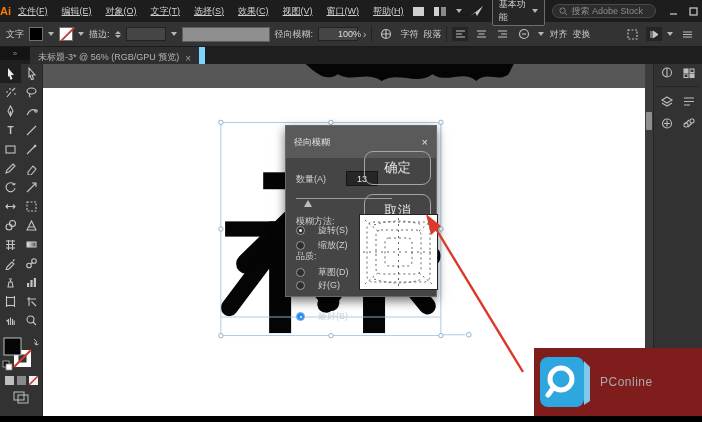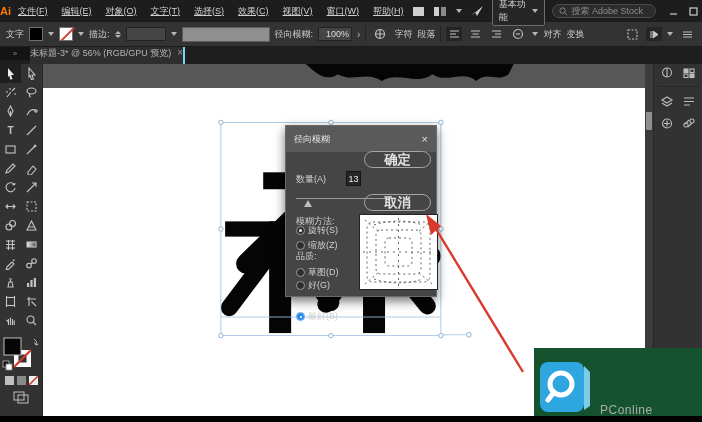--- a/index.html
+++ b/index.html
@@ -20,36 +20,36 @@
   .win-controls { display:flex; }
   .win-btn { width:20px; height:20px; display:flex; align-items:center; justify-content:center; }
   .win-btn svg { stroke:#cfcfcf; stroke-width:1.2; fill:none; }
 
   
   .controlbar { position:absolute; left:0; top:22px; width:702px; height:25px; background:#333333; border-bottom:1px solid #1b1b1b; display:flex; align-items:center; gap:5px; padding:0 6px; z-index:19; }
   .cb-label { color:#cbcbcb; white-space:nowrap; }
   .swatch { width:14px; height:14px; border:1px solid #6f6f6f; background:#000; position:relative; }
   .swatch.none { background:#fff; }
   .swatch.none::after { content:""; position:absolute; left:-1px; top:5px; width:18px; height:2px; background:#d03a2f; transform:rotate(-45deg); }
-  .cb-field { height:14px; background:#454545; border:1px solid #222; display:flex; align-items:center; padding:0 7px; color:#ddd; }
+  .cb-field { height:14px; background:#454545; border:1px solid #222; display:flex; align-items:center; padding:0 19px; color:#ddd; }
   .cb-wide { width:88px; height:15px; background:#8f8f8f; border:1px solid #5d5d5d; }
   .stepper { display:inline-flex; flex-direction:column; gap:1px; }
   .stepper i { width:0; height:0; border-left:3px solid transparent; border-right:3px solid transparent; display:block; }
   .stepper .up { border-bottom:3px solid #b5b5b5; }
   .stepper .dn { border-top:3px solid #b5b5b5; }
   .vdiv { width:1px; height:16px; background:#232323; }
   .align-btn { width:16px; height:14px; display:flex; align-items:center; justify-content:center; }
   .align-btn.sel { background:#252525; }
   .align-btn svg { stroke:#c5c5c5; stroke-width:1; }
   .chev { color:#b5b5b5; font-size:10px; }
 
   
   .tabbar { position:absolute; left:0; top:47px; width:702px; height:17px; background:#1e1e1e; z-index:18; display:flex; }
   .tb-collapse { width:30px; height:13px; background:#141414; display:flex; align-items:center; justify-content:center; color:#8a8a8a; font-size:8px; }
-  .doc-tab { height:17px; background:#2e2e2e; border-right:2px solid #7dd3fc; display:flex; align-items:flex-start; gap:6px; padding:0 0; color:#b4b4b4; white-space:nowrap; }
+  .doc-tab { height:17px; background:#2e2e2e; border-right:6px solid #7dd3fc; display:flex; align-items:flex-end; gap:6px; padding:0 8px; color:#b4b4b4; white-space:nowrap; }
   .doc-close { color:#9a9a9a; font-size:10px; }
 
   
   .toolbar { position:absolute; left:0; top:64px; width:43px; height:352px; background:#323232; border-right:1px solid #252525; z-index:17; }
   .trow { display:flex; }
   .tcell { width:21px; height:19px; display:flex; align-items:center; justify-content:center; }
   .tcell.active { background:#1f1f1f; }
   .tcell svg { stroke:#c4c4c4; fill:none; stroke-width:1.1; width:13px; height:13px; }
   .tcell.active svg { stroke:#fff; }
   .tglyph { color:#c4c4c4; font-size:10px; font-weight:bold; }
@@ -65,40 +65,40 @@
   .dock-item svg { stroke:#bdbdbd; fill:none; stroke-width:1.1; }
   .dock-div { height:1px; background:#262626; margin:2px 3px; }
 
   
   .canvas { position:absolute; left:43px; top:64px; width:602px; height:352px; background:#fff; z-index:1; overflow:hidden; }
   .pasteboard { position:absolute; left:0; top:0; width:602px; height:24px; background:#575757; }
   .artsvg { position:absolute; left:0; top:0; z-index:2; }
 
   
   .dialog { position:absolute; left:285px; top:125px; width:152px; height:172px; background:#454545; border:1px solid #6a6a6a; box-shadow:0 4px 10px rgba(0,0,0,.55); z-index:30; }
-  .dlg-title { height:26px; background:#5a5a5a; display:flex; align-items:center; padding:2px 8px; color:#e4e4e4; }
+  .dlg-title { height:32px; background:#5a5a5a; display:flex; align-items:center; padding:2px 8px; color:#e4e4e4; }
   .dlg-close { margin-left:auto; color:#e0e0e0; font-size:11px; }
   .dlg-label { position:absolute; color:#cfcfcf; }
-  .amount-field { position:absolute; left:60px; top:45px; width:15px; height:15px; background:#262626; border:1px solid #151515; color:#eaeaea; text-align:center; line-height:14px; }
+  .amount-field { position:absolute; left:60px; top:45px; width:32px; height:15px; background:#262626; border:1px solid #151515; color:#eaeaea; text-align:center; line-height:14px; }
   .slider-track { position:absolute; left:10px; top:72px; width:96px; height:1px; background:#9a9a9a; }
   .slider-thumb { position:absolute; left:18px; top:74px; width:0; height:0; border-left:4px solid transparent; border-right:4px solid transparent; border-bottom:7px solid #bdbdbd; }
-  .dlg-btn { position:absolute; left:78px; width:67px; height:17px; border:1px solid #a5a5a5; border-radius:9px; color:#e0e0e0; display:flex; align-items:center; justify-content:center; background:transparent;font-weight:bold; }
-  .radio-row { position:absolute; display:flex; align-items:center; gap:3px; color:#cfcfcf; }
+  .dlg-btn { position:absolute; left:78px; width:67px; height:34px; border:1px solid #a5a5a5; border-radius:9px; color:#e0e0e0; display:flex; align-items:center; justify-content:center; background:transparent; }
+  .radio-row { position:absolute; display:flex; align-items:center; gap:13px; color:#cfcfcf; }
   .rdot { width:9px; height:9px; border-radius:50%; border:1px solid #9a9a9a; background:#2d2d2d; position:relative; }
   .rdot.on-light::after { content:""; position:absolute; left:2px; top:2px; width:3px; height:3px; border-radius:50%; background:#f2f2f2; }
   .rdot.on-blue { background:#2e8ceb; border-color:#7db6ef; }
   .rdot.on-blue::after { content:""; position:absolute; left:2.5px; top:2.5px; width:2px; height:2px; border-radius:50%; background:#fff; }
   .preview-box { position:absolute; left:73px; top:88px; width:79px; height:76px; background:#fff; border:1px solid #222; }
 
   
   .arrow-svg { position:absolute; left:0; top:0; z-index:50; pointer-events:none; }
   .bottomstrip { position:absolute; left:0; top:416px; width:702px; height:6px; background:#000; z-index:70; }
 
   
-  .watermark { position:absolute; left:534px; top:348px; width:168px; height:68px; background:#14532d; display:flex; align-items:flex-end; gap:6px; padding-left:4px; z-index:60; }
+  .watermark { position:absolute; left:534px; top:348px; width:168px; height:68px; background:#7f1d1d; display:flex; align-items:center; gap:6px; padding-left:4px; z-index:60; }
   .wm-icon { width:56px; height:58px; position:relative; }
   .wm-text { display:flex; flex-direction:column; line-height:1; }
   .wm-brand { color:#a9abad; font-size:12px; letter-spacing:.5px; }
   .wm-title { color:#fff; font-size:27px; font-weight:bold; -webkit-text-stroke:1.3px #a2a6a9; letter-spacing:1px; }
 </style>
 </head>
 <body>
 
 <div id="app">
 

